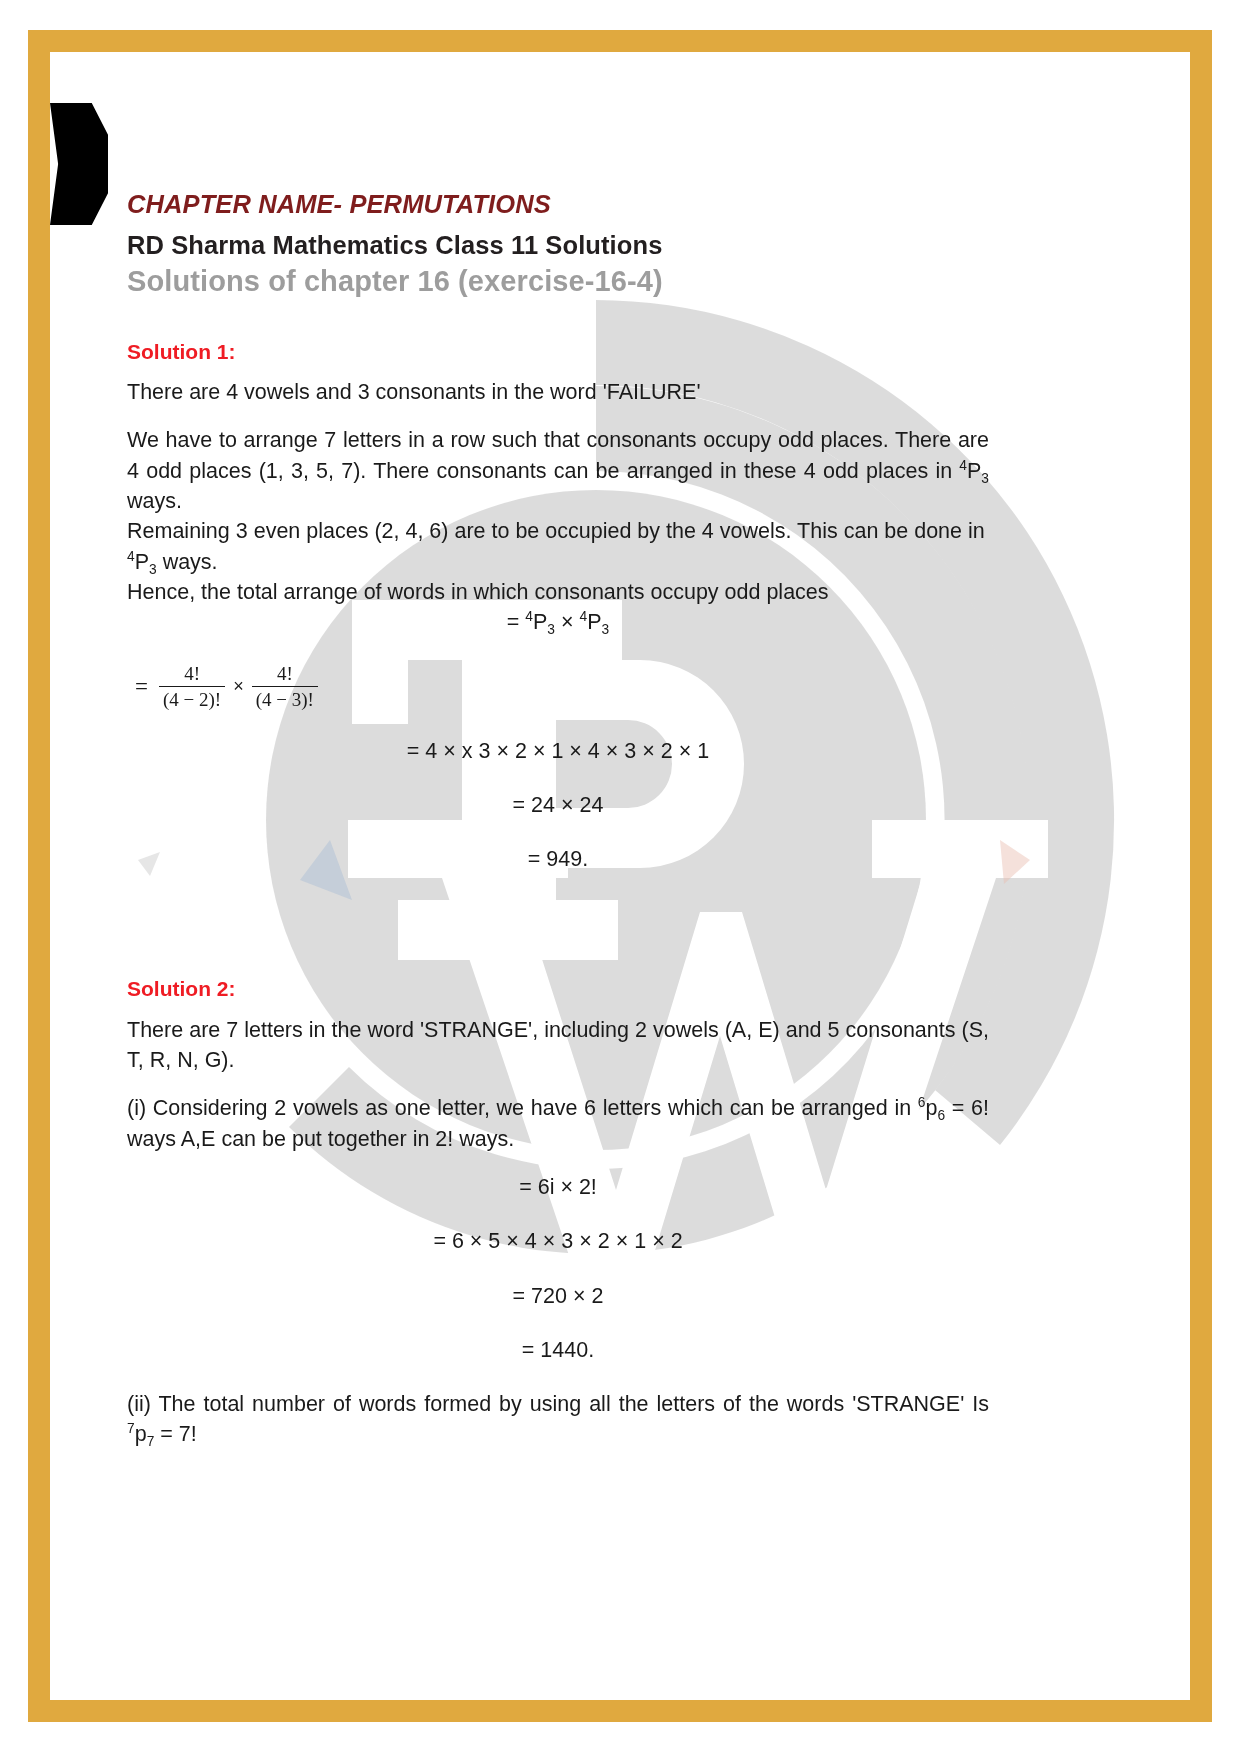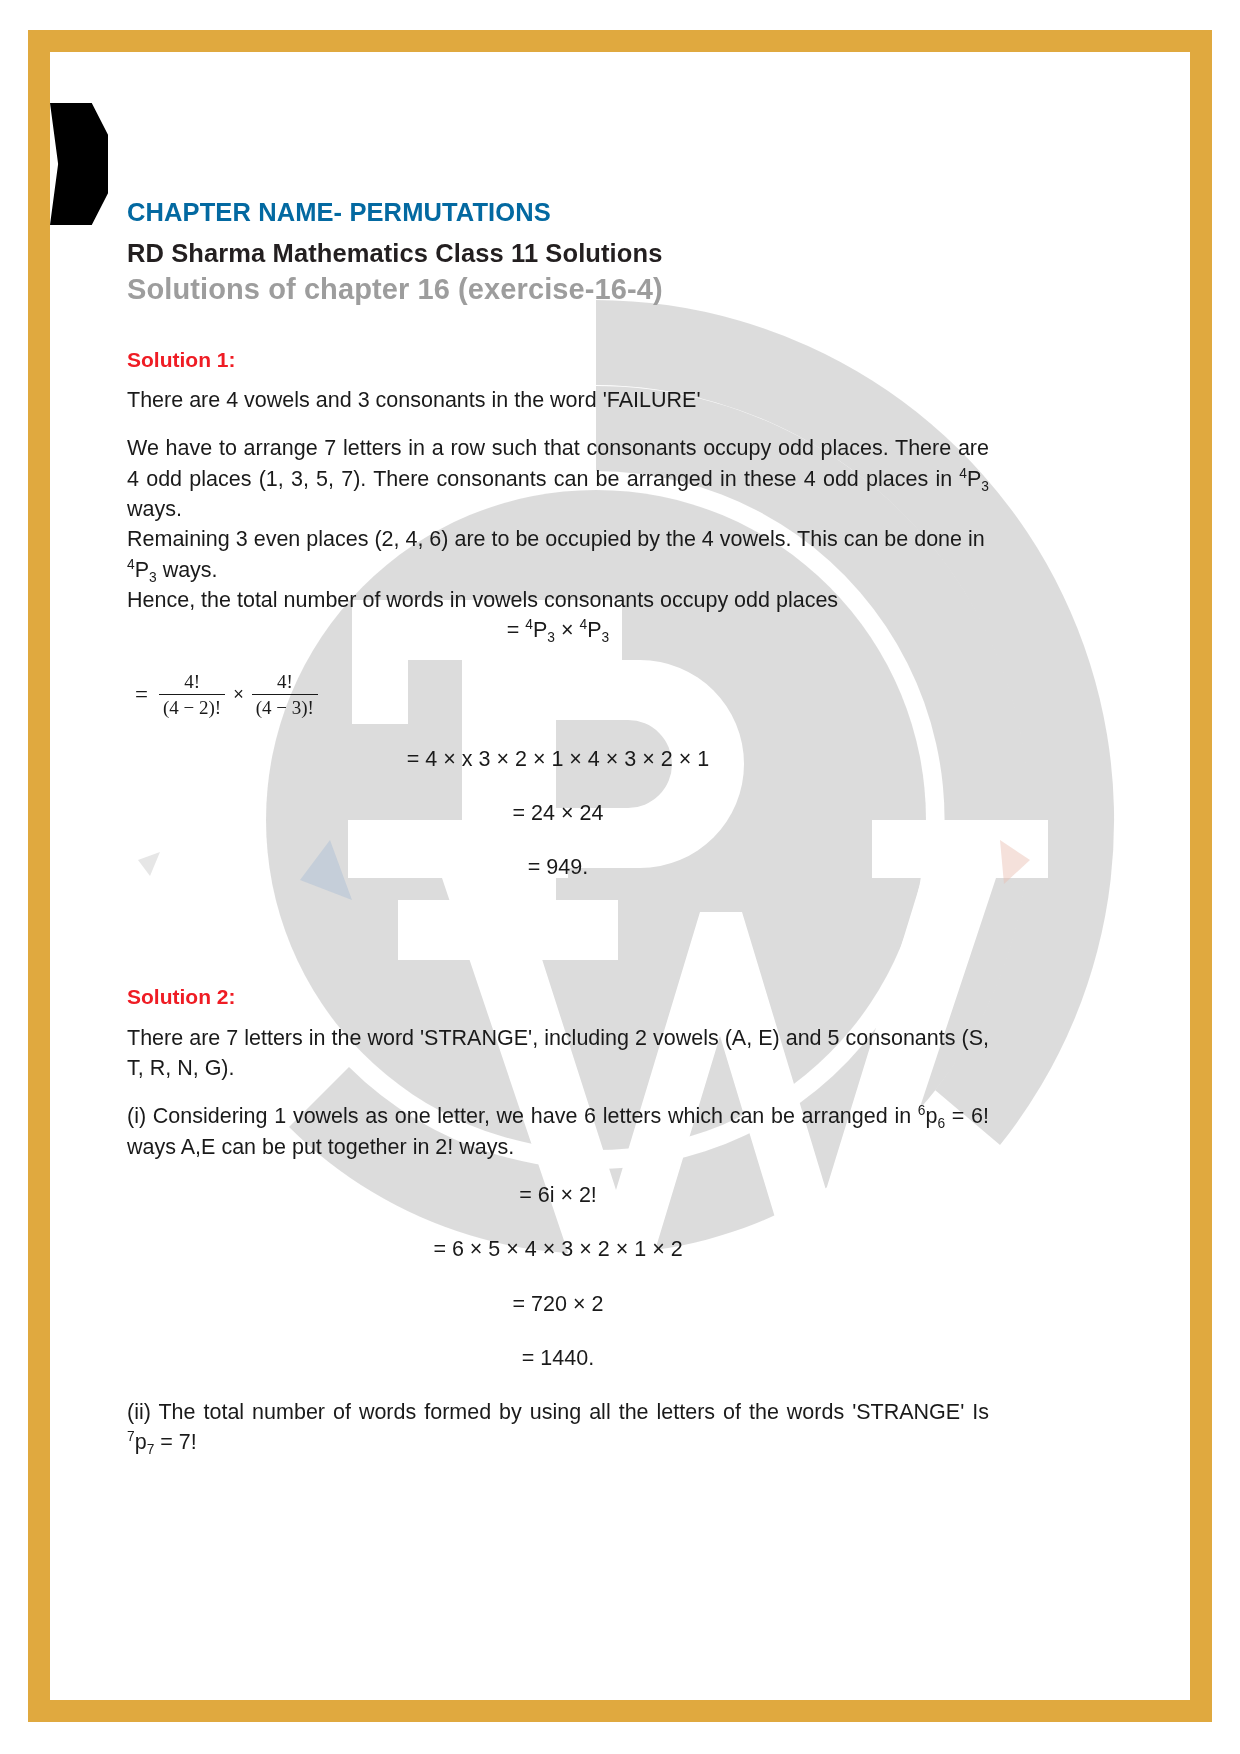--- a/index.html
+++ b/index.html
@@ -69,24 +69,25 @@
     position: absolute;
     left: 127px;
     top: 186px;
     width: 862px;
     z-index: 4;
   }
 
   .h-chapter {
     font-size: 25.5px;
     font-weight: bold;
-    color: #0369a1;
+    color: #7f1d1d;
     letter-spacing: 0.1px;
-    margin: 12px 0 11px 0;
+    margin: 4px 0 11px 0;
     line-height: 1.16;
+    font-style: italic;
   }
   .h-book {
     font-size: 25.5px;
     font-weight: bold;
     color: #231f20;
     letter-spacing: 0.1px;
     margin: 0 0 4px 0;
     line-height: 1.16;
   }
   .h-sub {
@@ -217,21 +218,21 @@
     <div class="h-sub">Solutions of chapter 16 (exercise-16-4)</div>
 
     <div class="sol-head">Solution 1:</div>
 
     <p class="body">There are 4 vowels and 3 consonants in the word 'FAILURE'</p>
 
     <p class="body just tight"><span>We have to arrange 7 letters in a row such that consonants occupy odd places. There are 4 odd places (1, 3, 5, 7). There consonants can be arranged in these 4 odd places in </span><sup class="perm">4</sup><span>P</span><sub class="perm">3</sub><span> ways.</span></p>
 
     <p class="body tight"><span>Remaining 3 even places (2, 4, 6) are to be occupied by the 4 vowels. This can be done in </span><sup class="perm">4</sup><span>P</span><sub class="perm">3</sub><span> ways.</span></p>
 
-    <p class="body tight">Hence, the total number of words in vowels consonants occupy odd places</p>
+    <p class="body tight">Hence, the total arrange of words in which consonants occupy odd places</p>
 
     <div class="eq"><span>= </span><sup class="perm">4</sup><span>P</span><sub class="perm">3</sub><span> × </span><sup class="perm">4</sup><span>P</span><sub class="perm">3</sub></div>
 
     <div class="frac-block">
       <span class="frac-eq">=</span>
       <span class="frac">
         <span class="num">4!</span>
         <span class="den">(4 − 2)!</span>
       </span>
       <span class="frac-times">×</span>
@@ -242,21 +243,21 @@
     </div>
 
     <div class="eq">= 4 × x 3 × 2 × 1 × 4 × 3 × 2 × 1</div>
     <div class="eq">= 24 × 24</div>
     <div class="eq">= 949.</div>
 
     <div class="sol-head second">Solution 2:</div>
 
     <p class="body just"> There are 7 letters in the word 'STRANGE', including 2 vowels (A, E) and 5 consonants (S, T, R, N, G).</p>
 
-    <p class="body just"><span>(i) Considering 1 vowels as one letter, we have 6 letters which can be arranged in </span><sup class="perm">6</sup><span>p</span><sub class="perm">6</sub><span> = 6! ways A,E can be put together in 2! ways.</span></p>
+    <p class="body just"><span>(i) Considering 2 vowels as one letter, we have 6 letters which can be arranged in </span><sup class="perm">6</sup><span>p</span><sub class="perm">6</sub><span> = 6! ways A,E can be put together in 2! ways.</span></p>
 
 
     <div class="eq">= 6i × 2!</div>
     <div class="eq">= 6 × 5 × 4 × 3 × 2 × 1 × 2</div>
     <div class="eq">= 720 × 2</div>
     <div class="eq">= 1440.</div>
 
     <p class="body just"><span>(ii) The total number of words formed by using all the letters of the words 'STRANGE' Is </span><sup class="perm">7</sup><span>p</span><sub class="perm">7</sub><span> = 7!</span></p>
 
   </div>

